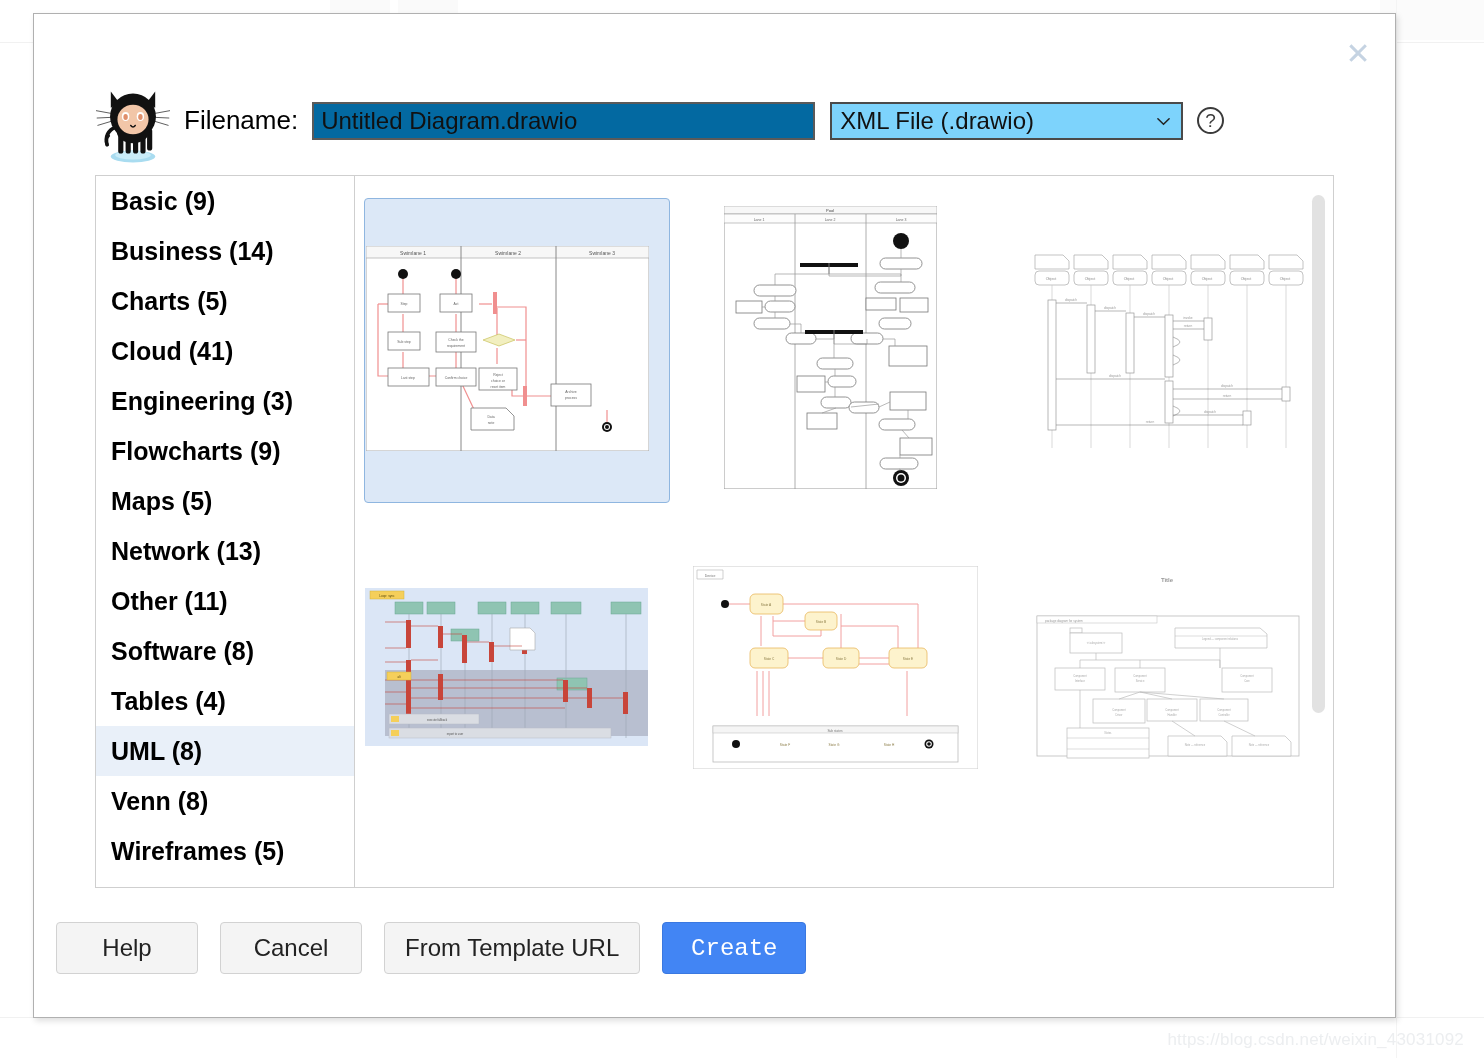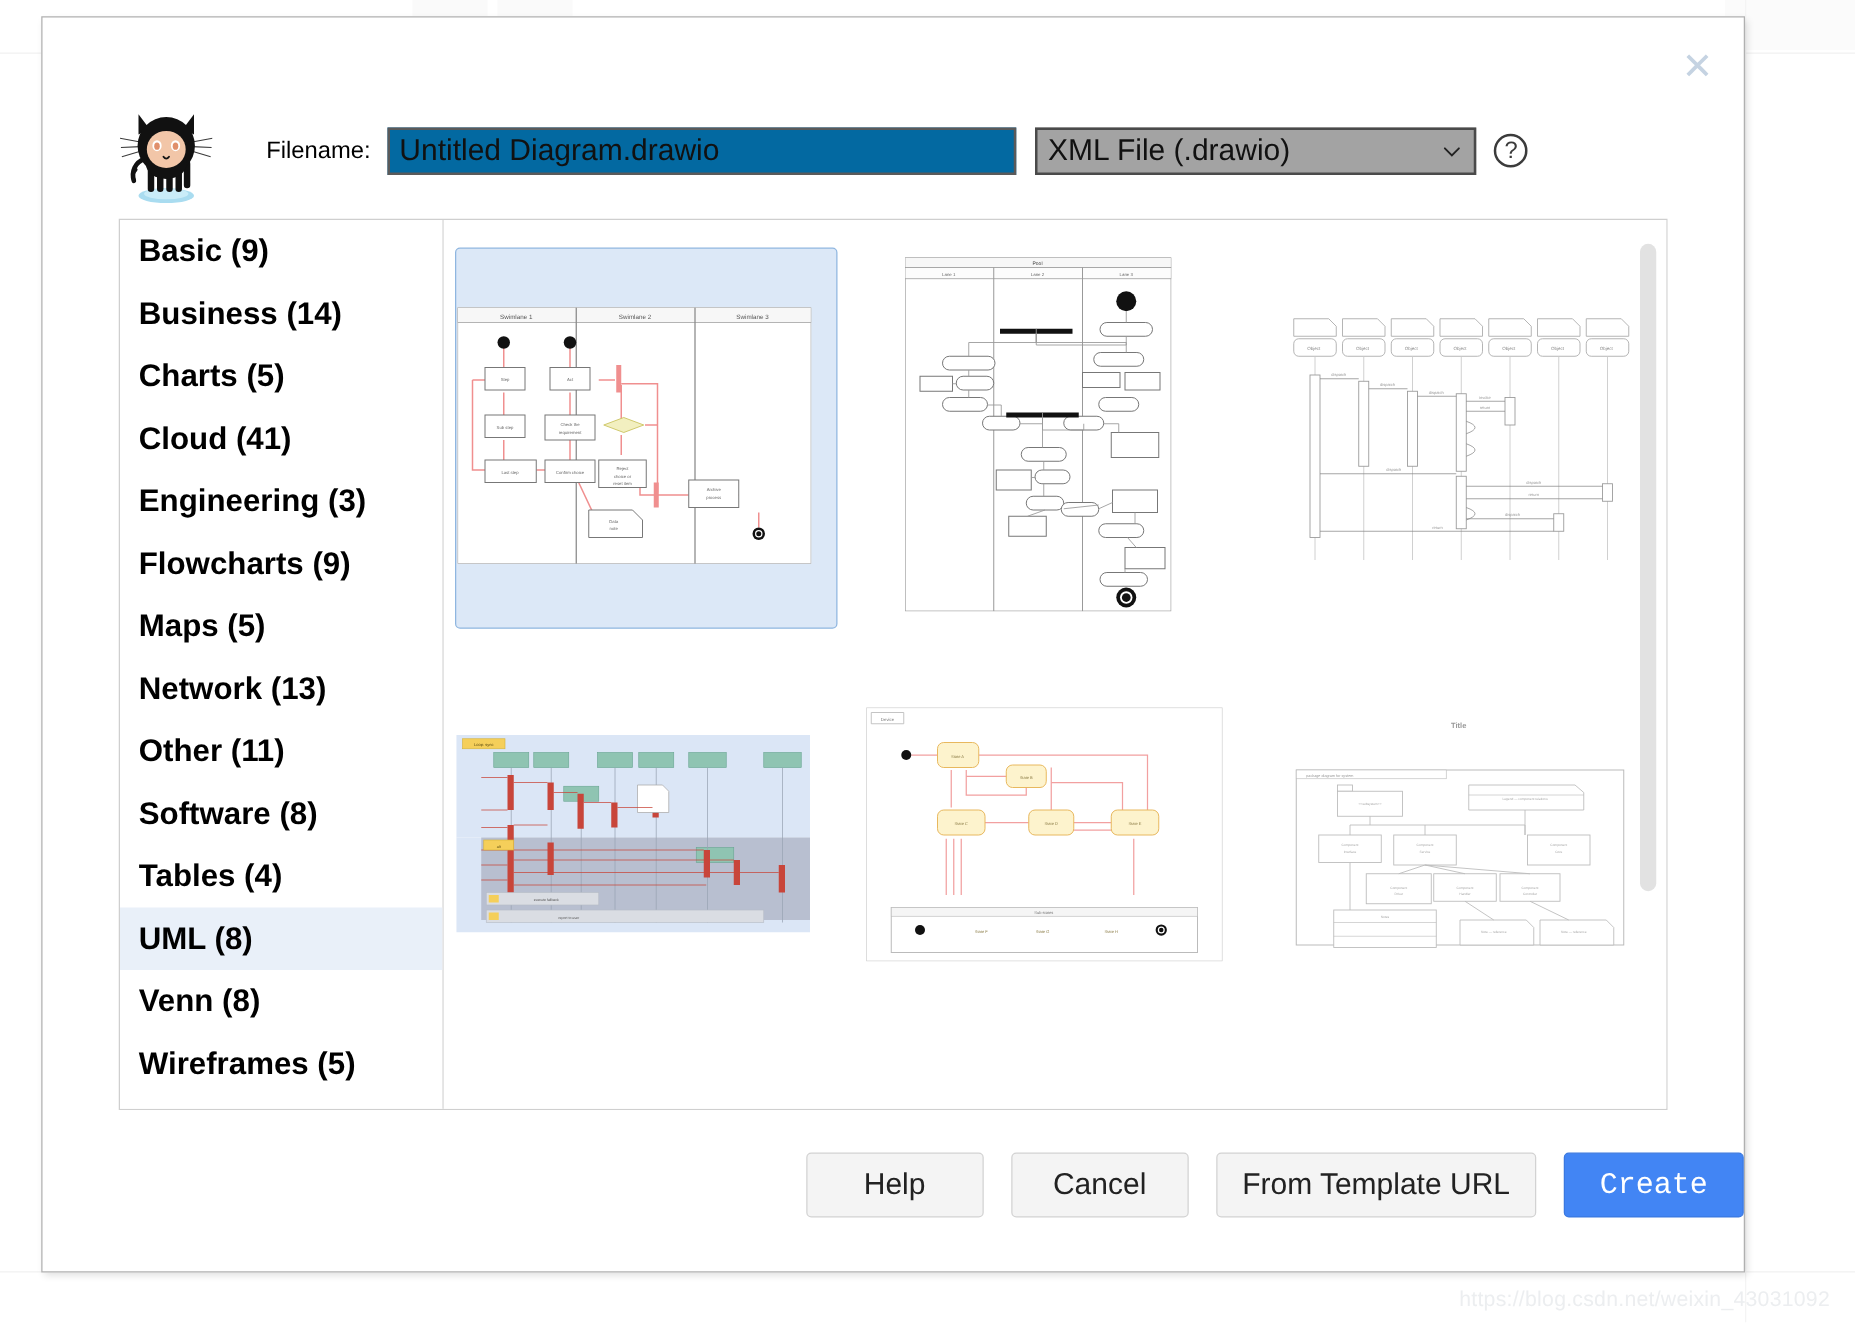--- a/index.html
+++ b/index.html
@@ -48,42 +48,42 @@
   }
 
   
   .hdr {
     position: absolute; left: 0; top: 54px;
     width: 100%; height: 105px;
     display: flex; align-items: center;
   }
   .octocat { width: 74px; height: 86px; margin-left: 62px; flex: 0 0 auto; }
   .fn-label {
-    margin-left: 43px;
-    font-size: 19px; color: #000; white-space: nowrap;
+    margin-left: 14px;
+    font-size: 26px; color: #000; white-space: nowrap;
   }
   .fn-input {
     margin-left: 14px;
     width: 503px; height: 38px;
     border: 2px solid #5a5a5a;
     background: #0369a1;
     font-size: 24px; color: #111;
     padding: 0 7px;
     font-family: "Liberation Sans", sans-serif;
     outline: none;
   }
   .fmt-select-wrap {
     margin-left: 15px;
     position: relative;
     width: 353px; height: 38px;
   }
   .fmt-select {
     width: 100%; height: 100%;
     border: 2px solid #4a4a4a;
-    background: #a3a3a3;
+    background: #7dd3fc;
     font-size: 24px; color: #111;
     padding: 0 34px 0 8px;
     font-family: "Liberation Sans", sans-serif;
     appearance: none; -webkit-appearance: none;
     outline: none;
   }
   .fmt-caret {
     position: absolute; right: 12px; top: 12px;
     width: 15px; height: 15px;
     pointer-events: none;
@@ -161,21 +161,21 @@
     width: 13px; height: 518px;
     background: #e2e2e2;
     border-radius: 7px;
     cursor: pointer;
   }
 
   
   .footer {
     position: absolute;
     left: 0; bottom: 43px; width: 100%;
-    display: flex; justify-content: flex-end;
+    display: flex; justify-content: flex-start;
   }
   .btn {
     height: 52px;
     min-width: 142px;
     margin-left: 22px;
     border: 1px solid #d2d2d2;
     border-radius: 4px;
     background: #f4f4f4;
     font-size: 24px; color: #222;
     font-family: "Liberation Sans", sans-serif;

